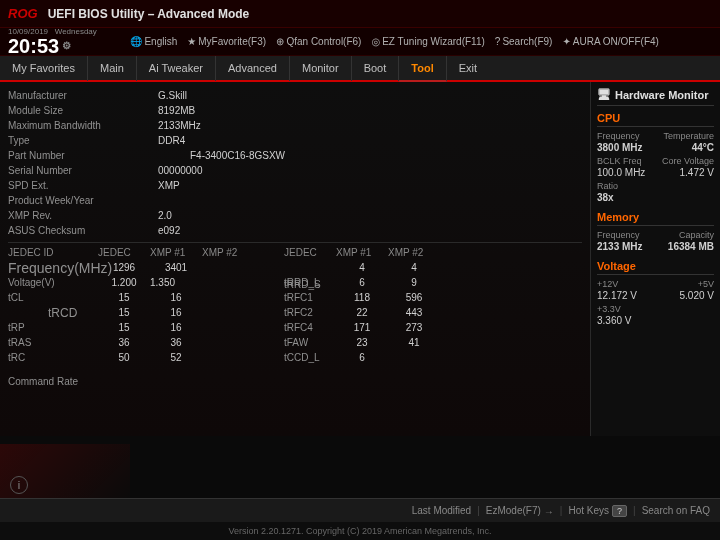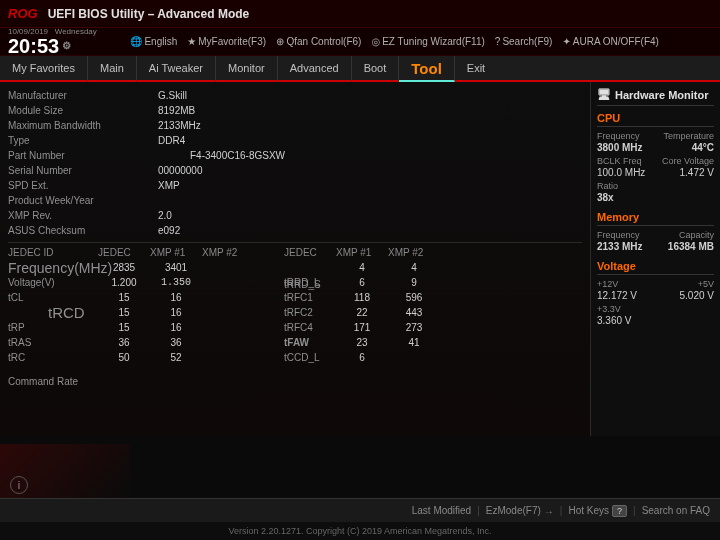--- a/index.html
+++ b/index.html
@@ -69,29 +69,29 @@
   <div style="padding:0 12px; height:26px; display:flex; align-items:center; font-size:11px; color:#c0c0c0; cursor:pointer; border-right:1px solid #333;">
     <span>My Favorites</span>
   </div>
   <div style="padding:0 12px; height:26px; display:flex; align-items:center; font-size:11px; color:#c0c0c0; cursor:pointer; border-right:1px solid #333;">
     <span>Main</span>
   </div>
   <div style="padding:0 12px; height:26px; display:flex; align-items:center; font-size:11px; color:#c0c0c0; cursor:pointer; border-right:1px solid #333;">
     <span>Ai Tweaker</span>
   </div>
   <div style="padding:0 12px; height:26px; display:flex; align-items:center; font-size:11px; color:#c0c0c0; cursor:pointer; border-right:1px solid #333;">
+    <span>Advanced</span>
+  </div>
+  <div style="padding:0 12px; height:26px; display:flex; align-items:center; font-size:11px; color:#c0c0c0; cursor:pointer; border-right:1px solid #333;">
     <span>Monitor</span>
   </div>
   <div style="padding:0 12px; height:26px; display:flex; align-items:center; font-size:11px; color:#c0c0c0; cursor:pointer; border-right:1px solid #333;">
-    <span>Advanced</span>
-  </div>
-  <div style="padding:0 12px; height:26px; display:flex; align-items:center; font-size:11px; color:#c0c0c0; cursor:pointer; border-right:1px solid #333;">
     <span>Boot</span>
   </div>
-  <div style="padding:0 12px; height:26px; display:flex; align-items:center; font-size:15px; color:#ff8800; font-weight:bold; cursor:pointer; border-right:1px solid #333; border-bottom:2px solid #5eead4; margin-bottom:-2px;">
+  <div style="padding:0 12px; height:26px; display:flex; align-items:center; font-size:11px; color:#ff8800; font-weight:bold; cursor:pointer; border-right:1px solid #333; border-bottom:2px solid #b91c1c; margin-bottom:-2px;">
     <span>Tool</span>
   </div>
   <div style="padding:0 12px; height:26px; display:flex; align-items:center; font-size:11px; color:#c0c0c0; cursor:pointer;">
     <span>Exit</span>
   </div>
 </div>
 
 <div style="display:flex; height:354px; background:#111;">
 
   <div style="flex:1; padding:6px 8px; overflow-y:auto; background: linear-gradient(180deg, #0e0e0e 0%, #0e0808 100%);">
@@ -150,53 +150,53 @@
       <span style="width:30px;"></span>
       <span style="width:52px; font-size:10px; color:#888;">JEDEC</span>
       <span style="width:52px; font-size:10px; color:#888;">XMP #1</span>
       <span style="width:52px; font-size:10px; color:#888;">XMP #2</span>
     </div>
 
     <div>
 
       <div style="display:flex; height:15px; align-items:center;">
         <span style="width:90px; font-size:14px; color:#909090;">Frequency(MHz)</span>
-        <span style="width:52px; font-size:10px; color:#d0d0d0; text-align:center;">2835</span>
+        <span style="width:52px; font-size:10px; color:#d0d0d0; text-align:center;">1296</span>
         <span style="width:52px; font-size:10px; color:#d0d0d0; text-align:center;">3401</span>
         <span style="width:52px; font-size:10px; color:#d0d0d0; text-align:center;"></span>
         <span style="width:30px;"></span>
         <span style="width:52px; font-size:10px; color:#909090;margin-top:33px;">tRRD_S</span>
         <span style="width:52px; font-size:10px; color:#d0d0d0; text-align:center;">4</span>
         <span style="width:52px; font-size:10px; color:#d0d0d0; text-align:center;">4</span>
       </div>
 
       <div style="display:flex; height:15px; align-items:center;">
         <span style="width:90px; font-size:10px; color:#909090;">Voltage(V)</span>
         <span style="width:52px; font-size:10px; color:#d0d0d0; text-align:center;">1.200</span>
-        <span style="width:52px; font-size:10px; color:#d0d0d0; text-align:center;font-family:Liberation Mono, monospace;">1.350</span>
+        <span style="width:52px; font-size:10px; color:#d0d0d0; text-align:left;">1.350</span>
         <span style="width:52px; font-size:10px; color:#d0d0d0; text-align:center;"></span>
         <span style="width:30px;"></span>
         <span style="width:52px; font-size:10px; color:#909090;">tRRD_L</span>
         <span style="width:52px; font-size:10px; color:#d0d0d0; text-align:center;">6</span>
         <span style="width:52px; font-size:10px; color:#d0d0d0; text-align:center;">9</span>
       </div>
 
       <div style="display:flex; height:15px; align-items:center;">
         <span style="width:90px; font-size:10px; color:#909090;">tCL</span>
         <span style="width:52px; font-size:10px; color:#d0d0d0; text-align:center;">15</span>
         <span style="width:52px; font-size:10px; color:#d0d0d0; text-align:center;">16</span>
         <span style="width:52px; font-size:10px; color:#d0d0d0; text-align:center;"></span>
         <span style="width:30px;"></span>
         <span style="width:52px; font-size:10px; color:#909090;">tRFC1</span>
         <span style="width:52px; font-size:10px; color:#d0d0d0; text-align:center;">118</span>
         <span style="width:52px; font-size:10px; color:#d0d0d0; text-align:center;">596</span>
       </div>
 
       <div style="display:flex; height:15px; align-items:center;">
-        <span style="width:90px; font-size:15px; color:#909090;padding-left:40px;">tRCD</span>
+        <span style="width:90px; font-size:12px; color:#909090;padding-left:40px;">tRCD</span>
         <span style="width:52px; font-size:10px; color:#d0d0d0; text-align:center;">15</span>
         <span style="width:52px; font-size:10px; color:#d0d0d0; text-align:center;">16</span>
         <span style="width:52px; font-size:10px; color:#d0d0d0; text-align:center;"></span>
         <span style="width:30px;"></span>
         <span style="width:52px; font-size:10px; color:#909090;">tRFC2</span>
         <span style="width:52px; font-size:10px; color:#d0d0d0; text-align:center;">22</span>
         <span style="width:52px; font-size:10px; color:#d0d0d0; text-align:center;">443</span>
       </div>
 
       <div style="display:flex; height:15px; align-items:center;">
@@ -209,21 +209,21 @@
         <span style="width:52px; font-size:10px; color:#d0d0d0; text-align:center;">171</span>
         <span style="width:52px; font-size:10px; color:#d0d0d0; text-align:center;">273</span>
       </div>
 
       <div style="display:flex; height:15px; align-items:center;">
         <span style="width:90px; font-size:10px; color:#909090;">tRAS</span>
         <span style="width:52px; font-size:10px; color:#d0d0d0; text-align:center;">36</span>
         <span style="width:52px; font-size:10px; color:#d0d0d0; text-align:center;">36</span>
         <span style="width:52px; font-size:10px; color:#d0d0d0; text-align:center;"></span>
         <span style="width:30px;"></span>
-        <span style="width:52px; font-size:10px; color:#909090;font-weight:bold;">tFAW</span>
+        <span style="width:52px; font-size:10px; color:#909090;">tFAW</span>
         <span style="width:52px; font-size:10px; color:#d0d0d0; text-align:center;">23</span>
         <span style="width:52px; font-size:10px; color:#d0d0d0; text-align:center;">41</span>
       </div>
 
       <div style="display:flex; height:15px; align-items:center;">
         <span style="width:90px; font-size:10px; color:#909090;">tRC</span>
         <span style="width:52px; font-size:10px; color:#d0d0d0; text-align:center;">50</span>
         <span style="width:52px; font-size:10px; color:#d0d0d0; text-align:center;">52</span>
         <span style="width:52px; font-size:10px; color:#d0d0d0; text-align:center;"></span>
         <span style="width:30px;"></span>

